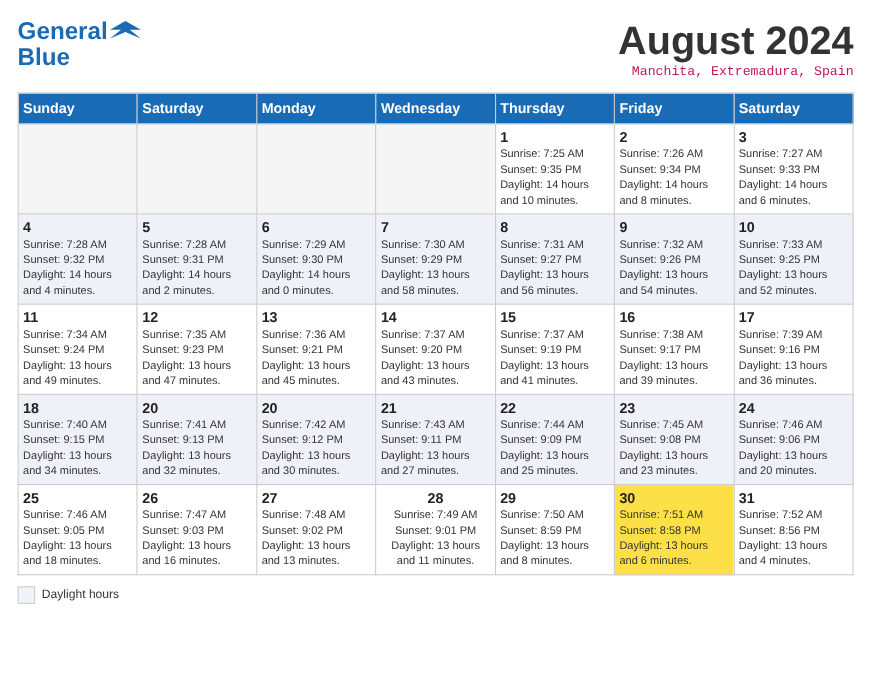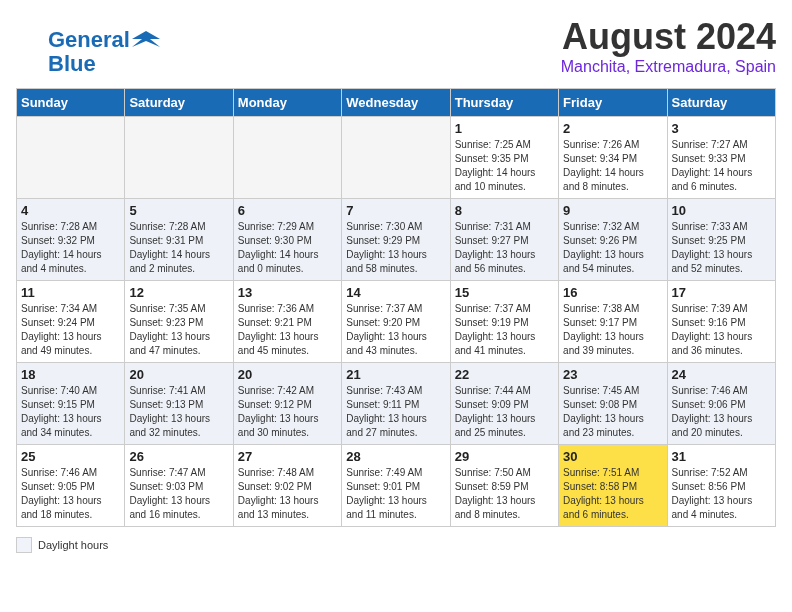--- a/index.html
+++ b/index.html
@@ -6,23 +6,22 @@
     body {
       font-family: Arial, sans-serif;
       background: #fff;
       width: 792px;
       min-height: 612px;
       padding: 16px;
     }
     .header {
       display: flex;
       justify-content: space-between;
-      align-items: flex-end;
+      align-items: flex-start;
       margin-bottom: 12px;
-      margin-left: 32px;
     }
     .logo {
       display: flex;
       flex-direction: column;
       align-items: flex-start;
     }
     .logo-text {
       font-size: 22px;
       font-weight: bold;
       color: #333;
@@ -31,22 +30,23 @@
     .logo-text span.blue { color: #1a6bb5; }
     .title-block {
       text-align: right;
     }
     .month-year {
       font-size: 36px;
       font-weight: bold;
       color: #333;
     }
     .location {
-      font-size: 16px;
-      color: #6d28d9;
+      font-size: 12px;
+      color: #be185d;
+      font-family: Liberation Mono, monospace;
     }
     .calendar {
       width: 100%;
       border-collapse: collapse;
     }
     .calendar th {
       background: #1a6bb5;
       color: #fff;
       font-size: 13px;
       padding: 6px 4px;
@@ -328,21 +328,21 @@
 Daylight: 13 hours
 and 16 minutes.</div>
         </td>
         <td style="background: rgb(255, 255, 255);">
           <div class="day-number">27</div>
           <div class="day-info" style="white-space: pre-line;">Sunrise: 7:48 AM
 Sunset: 9:02 PM
 Daylight: 13 hours
 and 13 minutes.</div>
         </td>
-        <td style="background: rgb(255, 255, 255);">
+        <td style="background: rgb(255, 255, 255); text-align: center;">
           <div class="day-number">28</div>
           <div class="day-info" style="white-space: pre-line;">Sunrise: 7:49 AM
 Sunset: 9:01 PM
 Daylight: 13 hours
 and 11 minutes.</div>
         </td>
         <td style="background: rgb(255, 255, 255);">
           <div class="day-number">29</div>
           <div class="day-info" style="white-space: pre-line;">Sunrise: 7:50 AM
 Sunset: 8:59 PM

